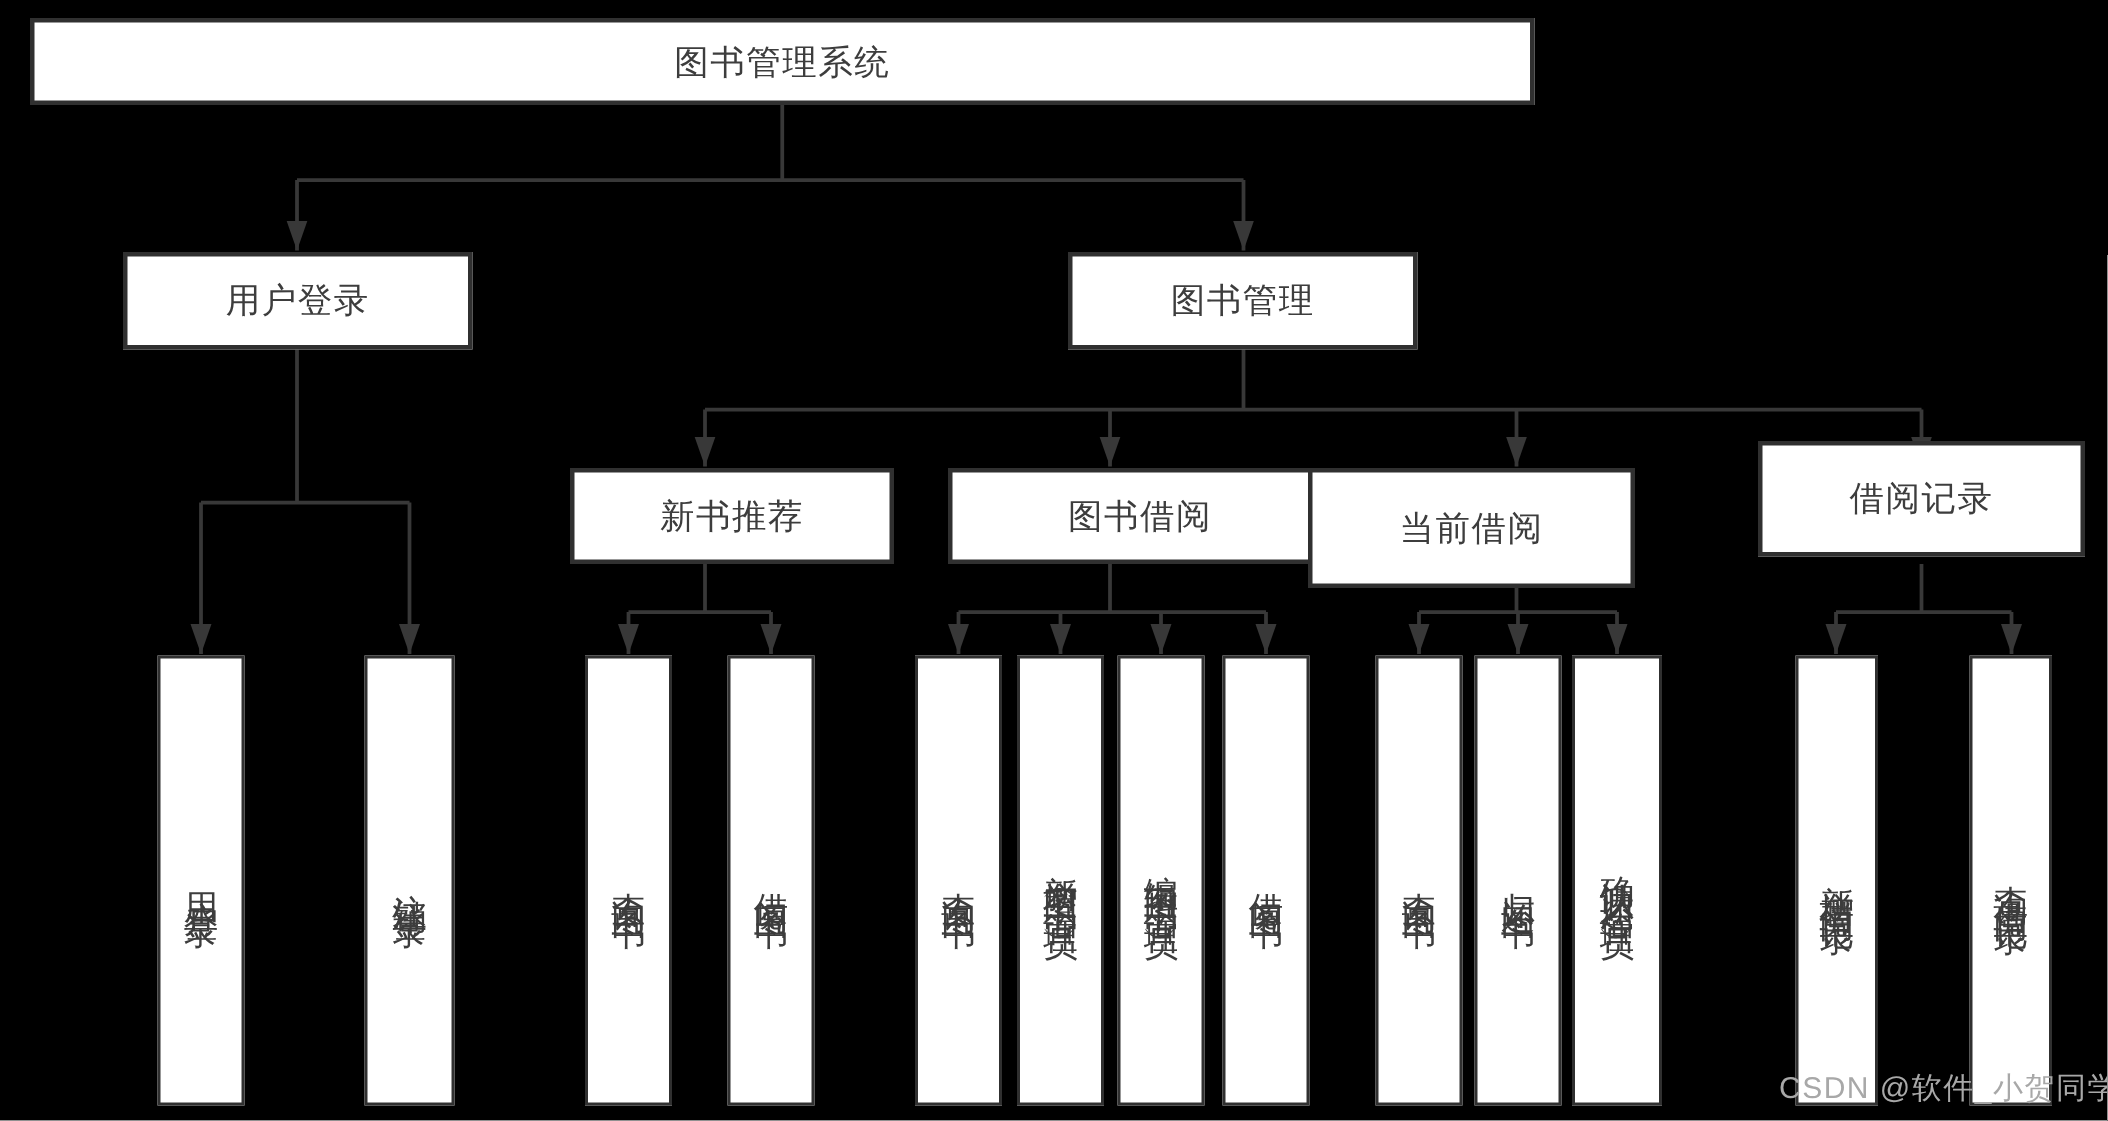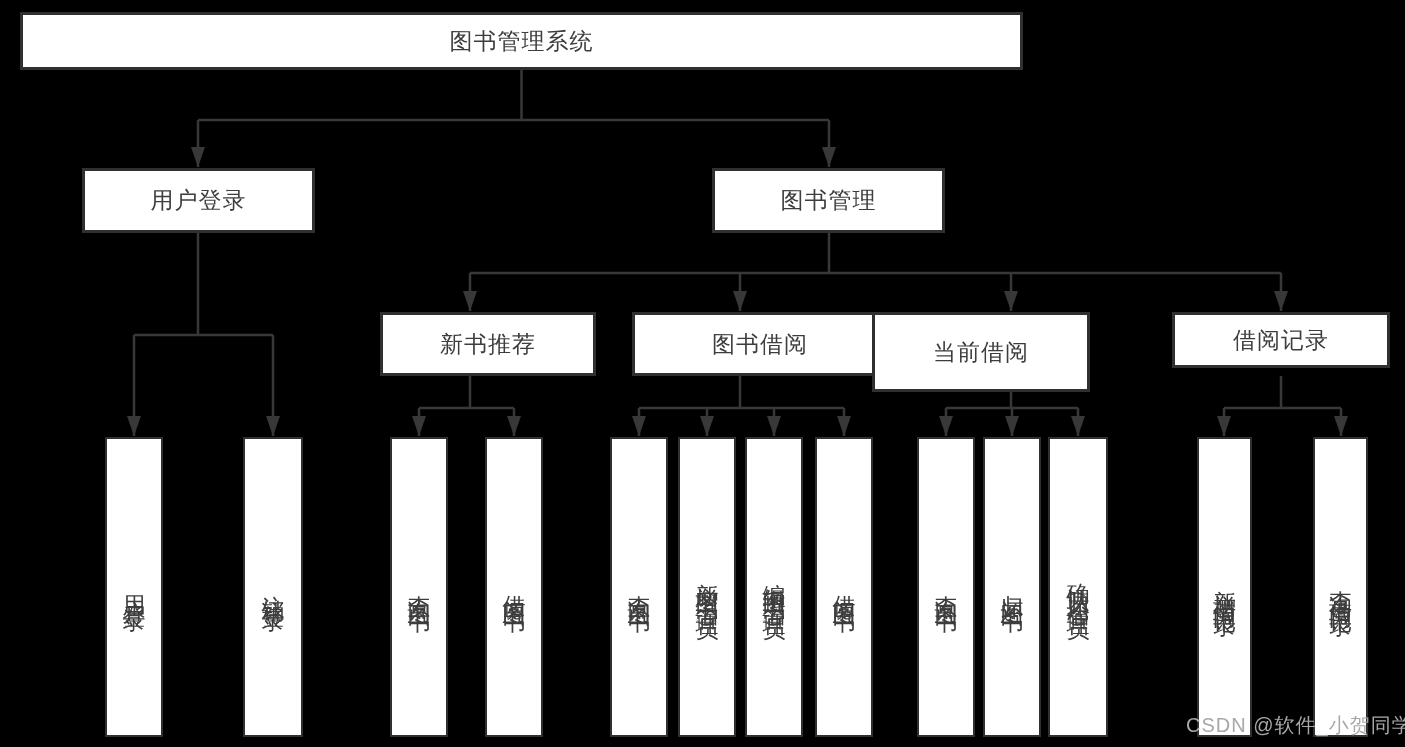--- a/index.html
+++ b/index.html
@@ -38,21 +38,21 @@
   }
   
   .n-root    { left: 20px;  top: 12px;  width: 1003px; height: 58px; font-size: 24px; }
   
   .n-login   { left: 82px;  top: 168px; width: 233px; height: 65px; }
   .n-mgmt    { left: 712px; top: 168px; width: 233px; height: 65px; }
   
   .n-newbook { left: 380px;  top: 312px; width: 216px; height: 64px; }
   .n-borrow  { left: 632px;  top: 312px; width: 256px; height: 64px; }
   .n-current { left: 872px;  top: 312px; width: 218px; height: 80px; }
-  .n-records { left: 1172px; top: 312px; width: 218px; height: 56px; }
+  .n-records { left: 1172px; top: 294px; width: 218px; height: 77px; }
   
   .n-v1  { left: 105px;  top: 437px; width: 58px; height: 300px; }
   .n-v2  { left: 243px;  top: 437px; width: 60px; height: 300px; }
   .n-v3  { left: 390px;  top: 437px; width: 58px; height: 300px; }
   .n-v4  { left: 485px;  top: 437px; width: 58px; height: 300px; }
   .n-v5  { left: 610px;  top: 437px; width: 58px; height: 300px; }
   .n-v6  { left: 678px;  top: 437px; width: 58px; height: 300px; }
   .n-v7  { left: 745px;  top: 437px; width: 58px; height: 300px; }
   .n-v8  { left: 815px;  top: 437px; width: 58px; height: 300px; }
   .n-v9  { left: 917px;  top: 437px; width: 58px; height: 300px; }

